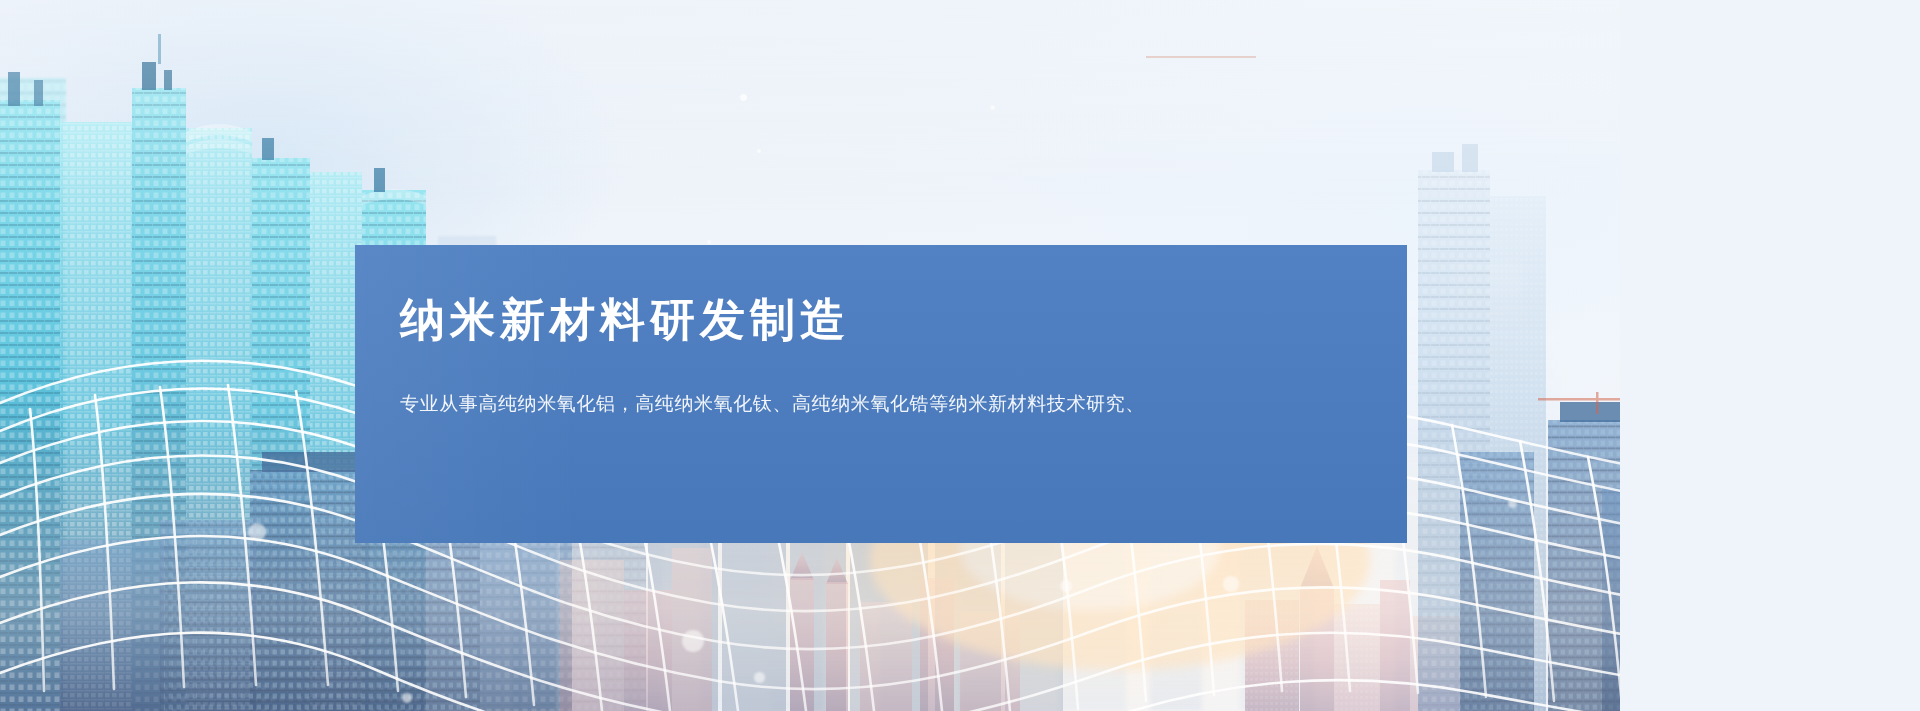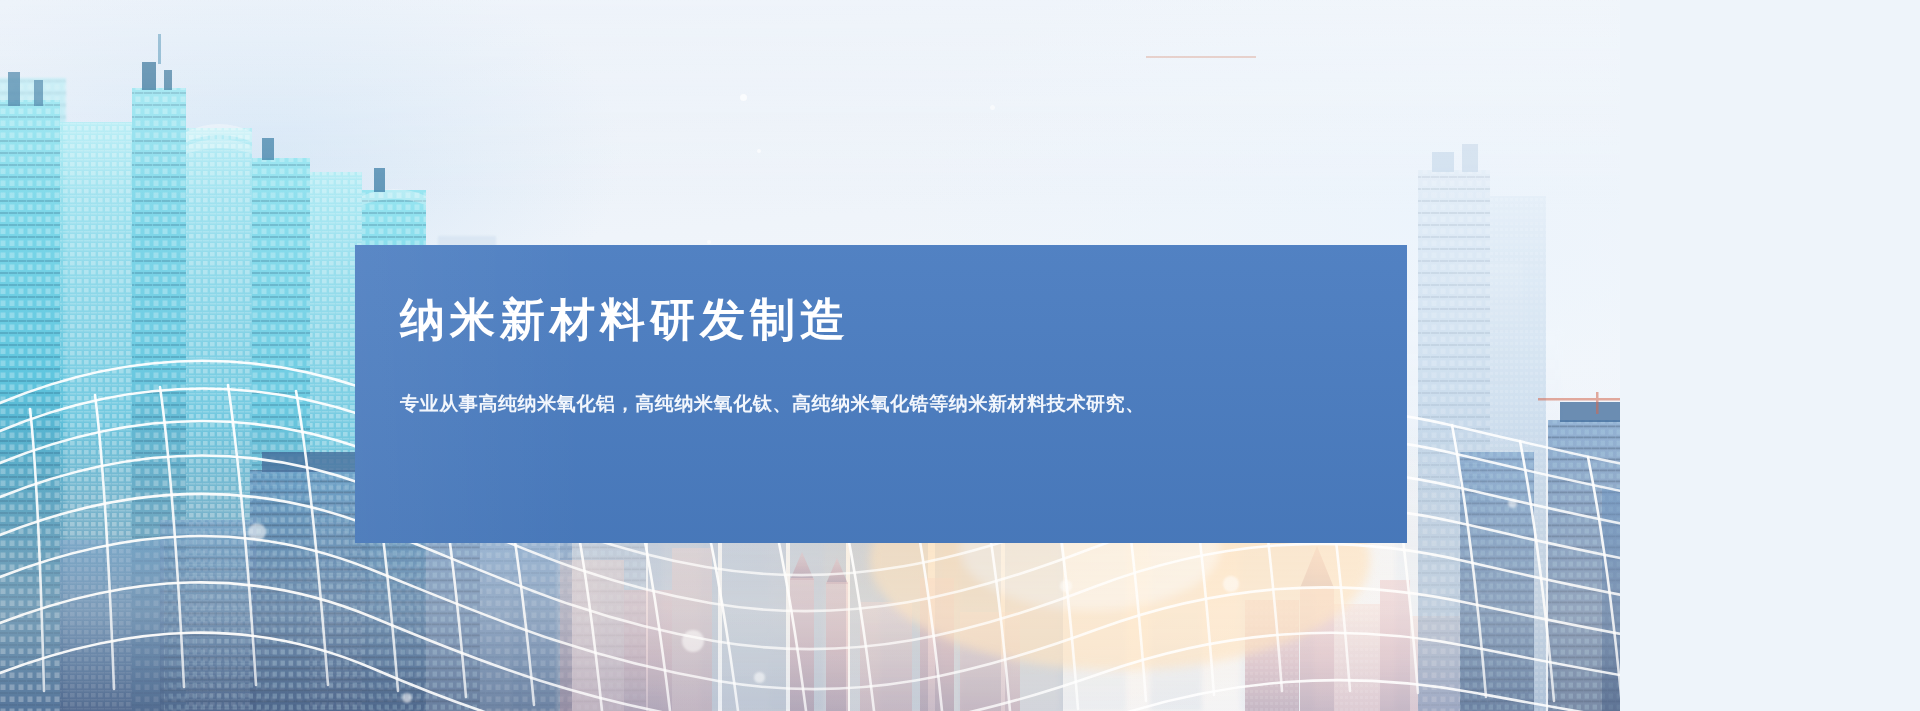--- a/index.html
+++ b/index.html
@@ -71,21 +71,21 @@
     font-weight:bold;
     letter-spacing:5px;
     line-height:1.18;
     white-space:nowrap;
   }
 
   .hero-sub {
     margin-top:39px;
     color:#f2f6fc;
     font-size:19px;
-    font-weight:bold;
+    font-weight:normal;
     letter-spacing:.6px;
     line-height:1.95;
     max-width:800px;
   }
   .hero-sub .ln { display:block; }
 </style>
 </head>
 <body>
 
 <div class="stage">

